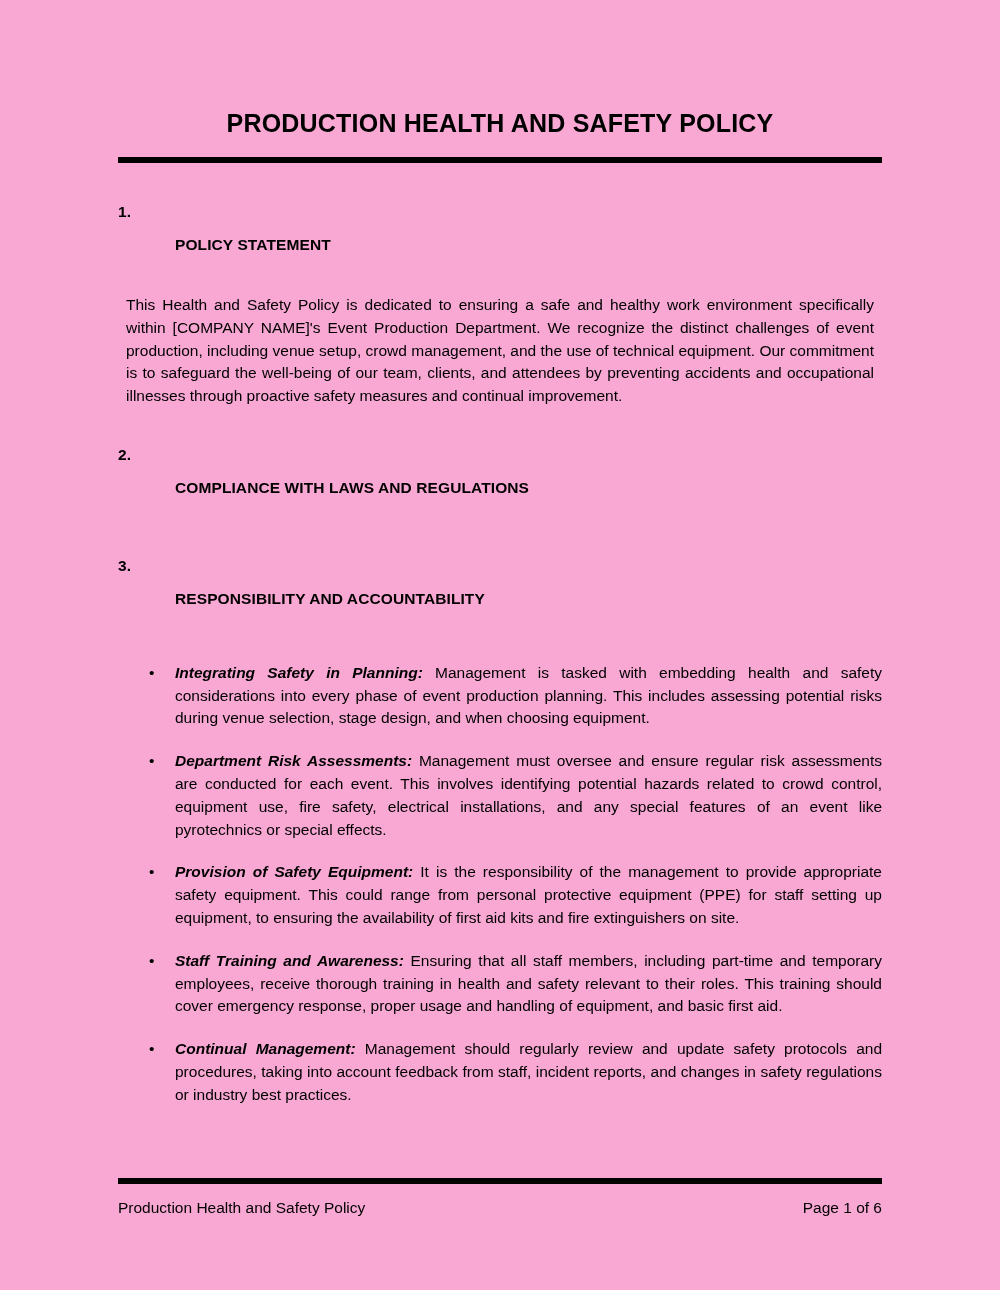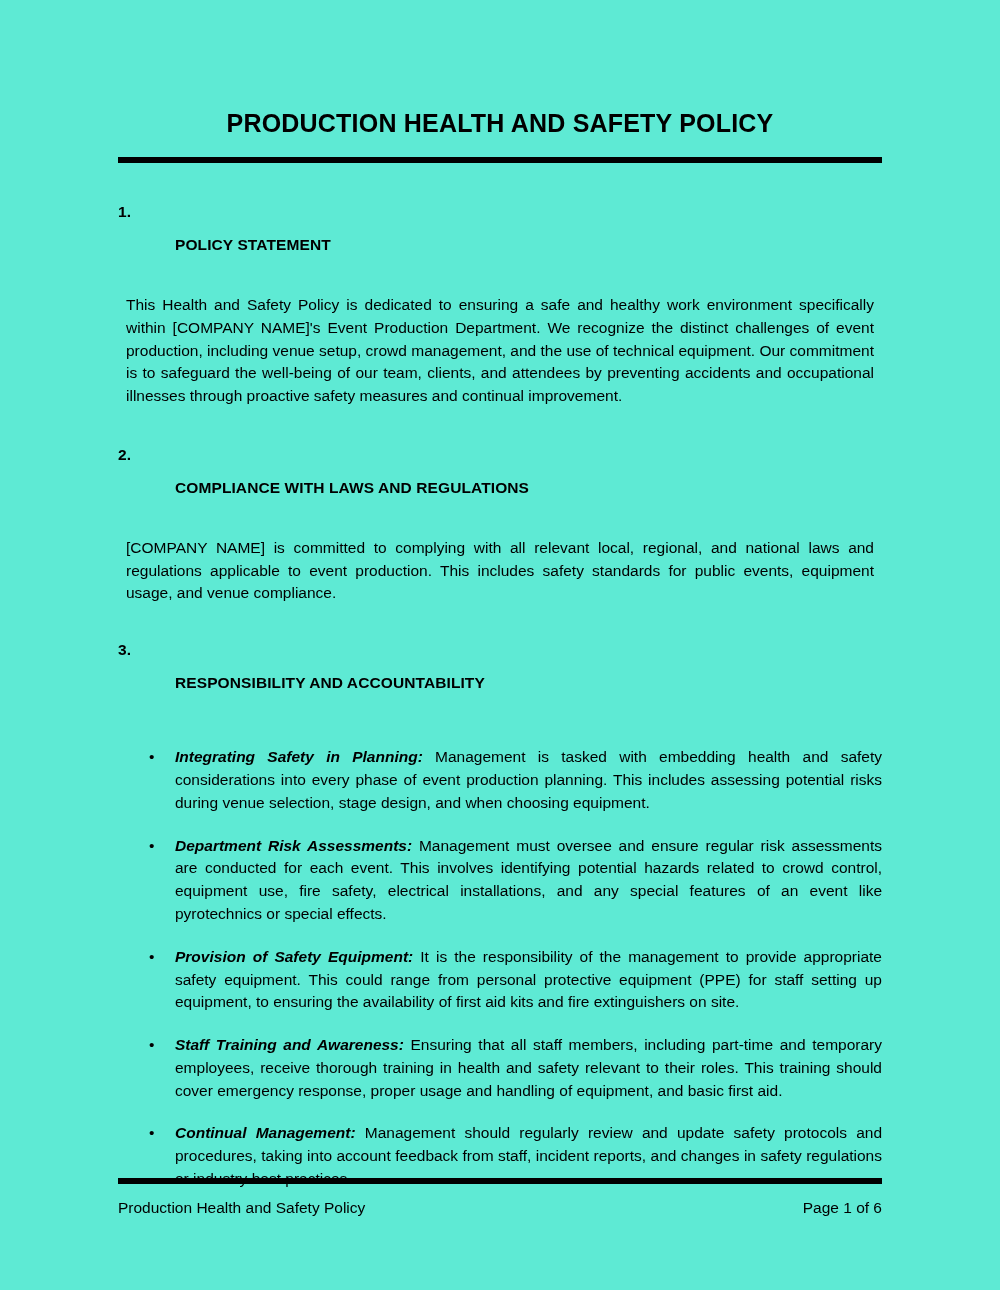--- a/index.html
+++ b/index.html
@@ -9,21 +9,21 @@
     background: #ffffff;
   }
   body {
     font-family: "Liberation Sans", sans-serif;
     color: #000000;
   }
   .page {
     position: relative;
     width: 1000px;
     height: 1290px;
-    background: #5eead4;
+    background: #f9a8d4;
     box-sizing: border-box;
     overflow: hidden;
     padding-left: 24px;
   }
   .content {
     position: absolute;
     left: 118px;
     top: 0;
     width: 764px;
   }
@@ -157,21 +157,20 @@
 
     <div class="gap-30"></div>
 
     <div class="section-heading">
       <span class="num">2.</span>
       <span class="label">COMPLIANCE WITH LAWS AND REGULATIONS</span>
     </div>
 
     <div class="gap-32"></div>
 
-    <p class="para">[COMPANY NAME] is committed to complying with all relevant local, regional, and national laws and regulations applicable to event production. This includes safety standards for public events, equipment usage, and venue compliance.</p>
 
     <div class="gap-28"></div>
 
     <div class="section-heading">
       <span class="num">3.</span>
       <span class="label">RESPONSIBILITY AND ACCOUNTABILITY</span>
     </div>
 
     <div class="gap-30"></div>
 

